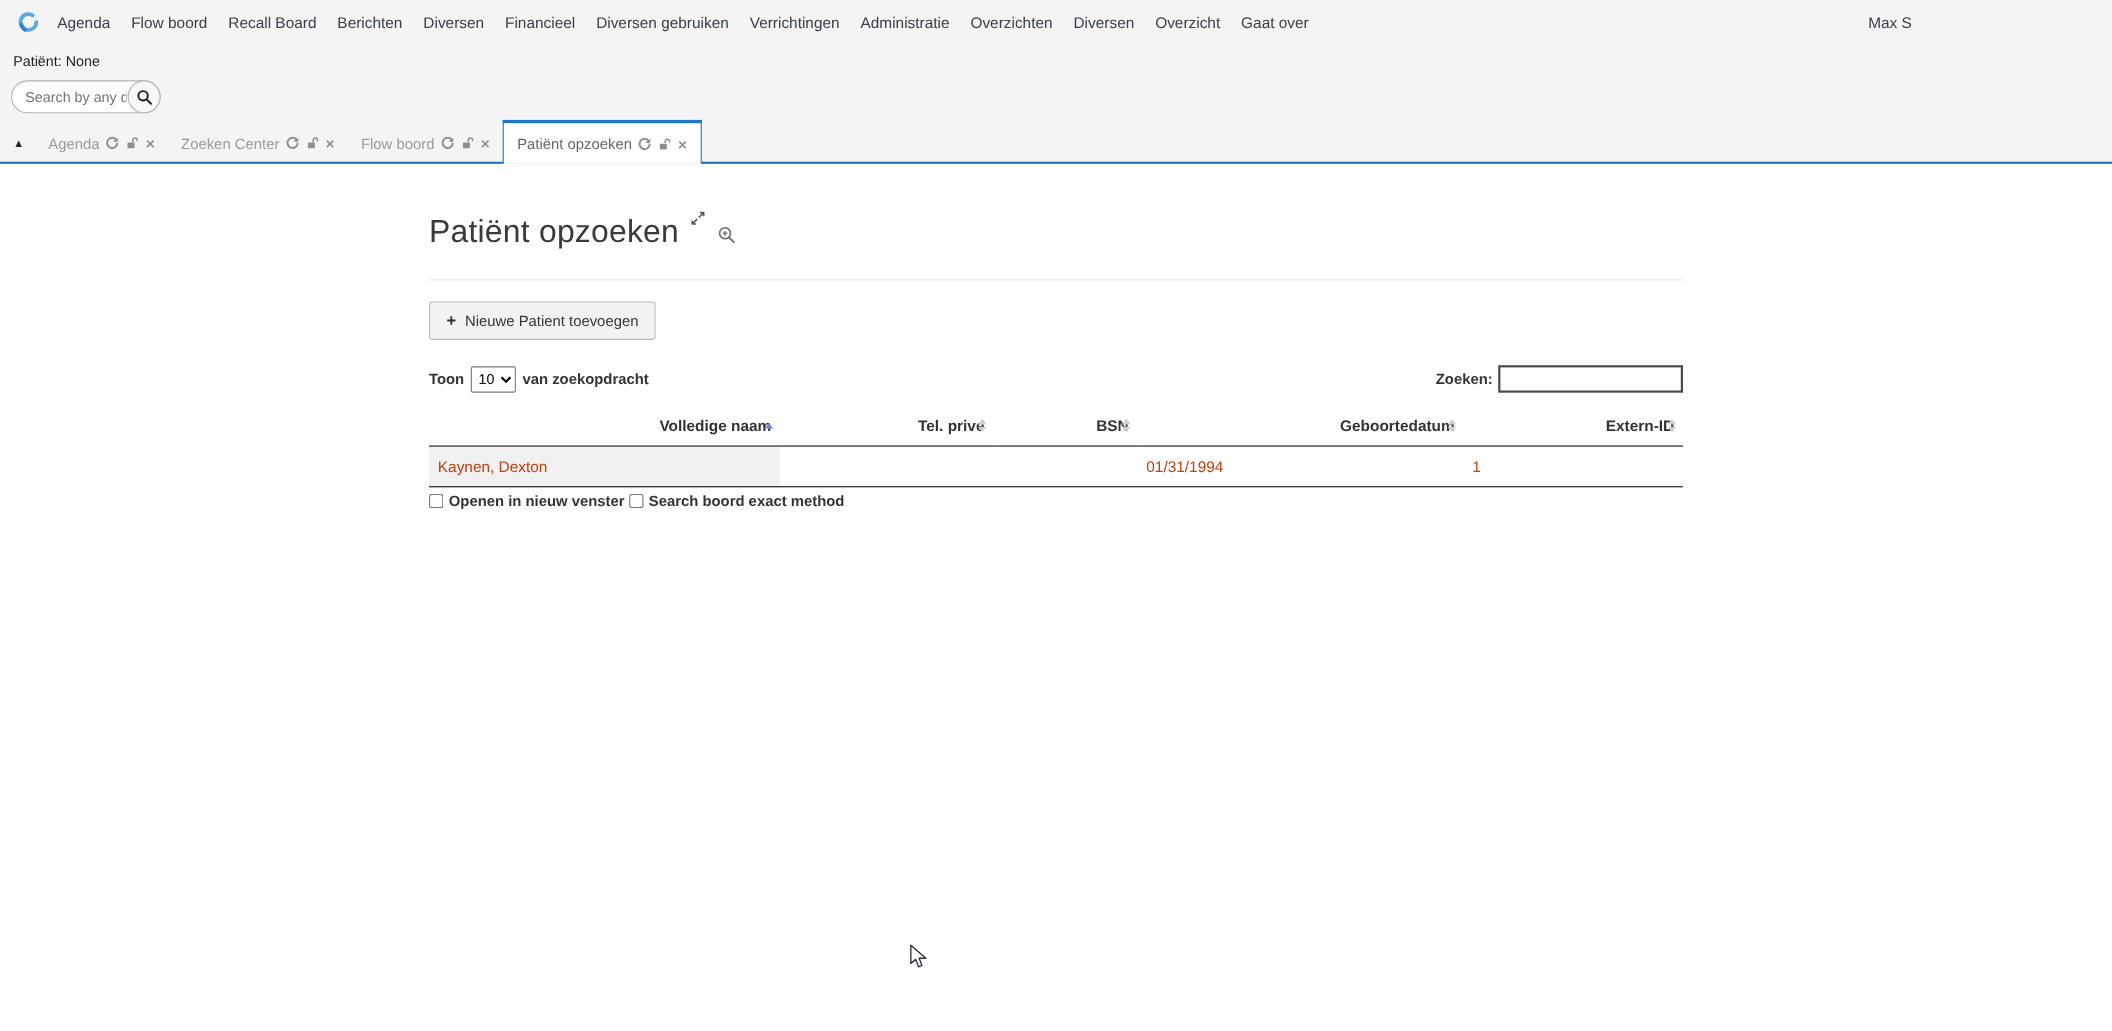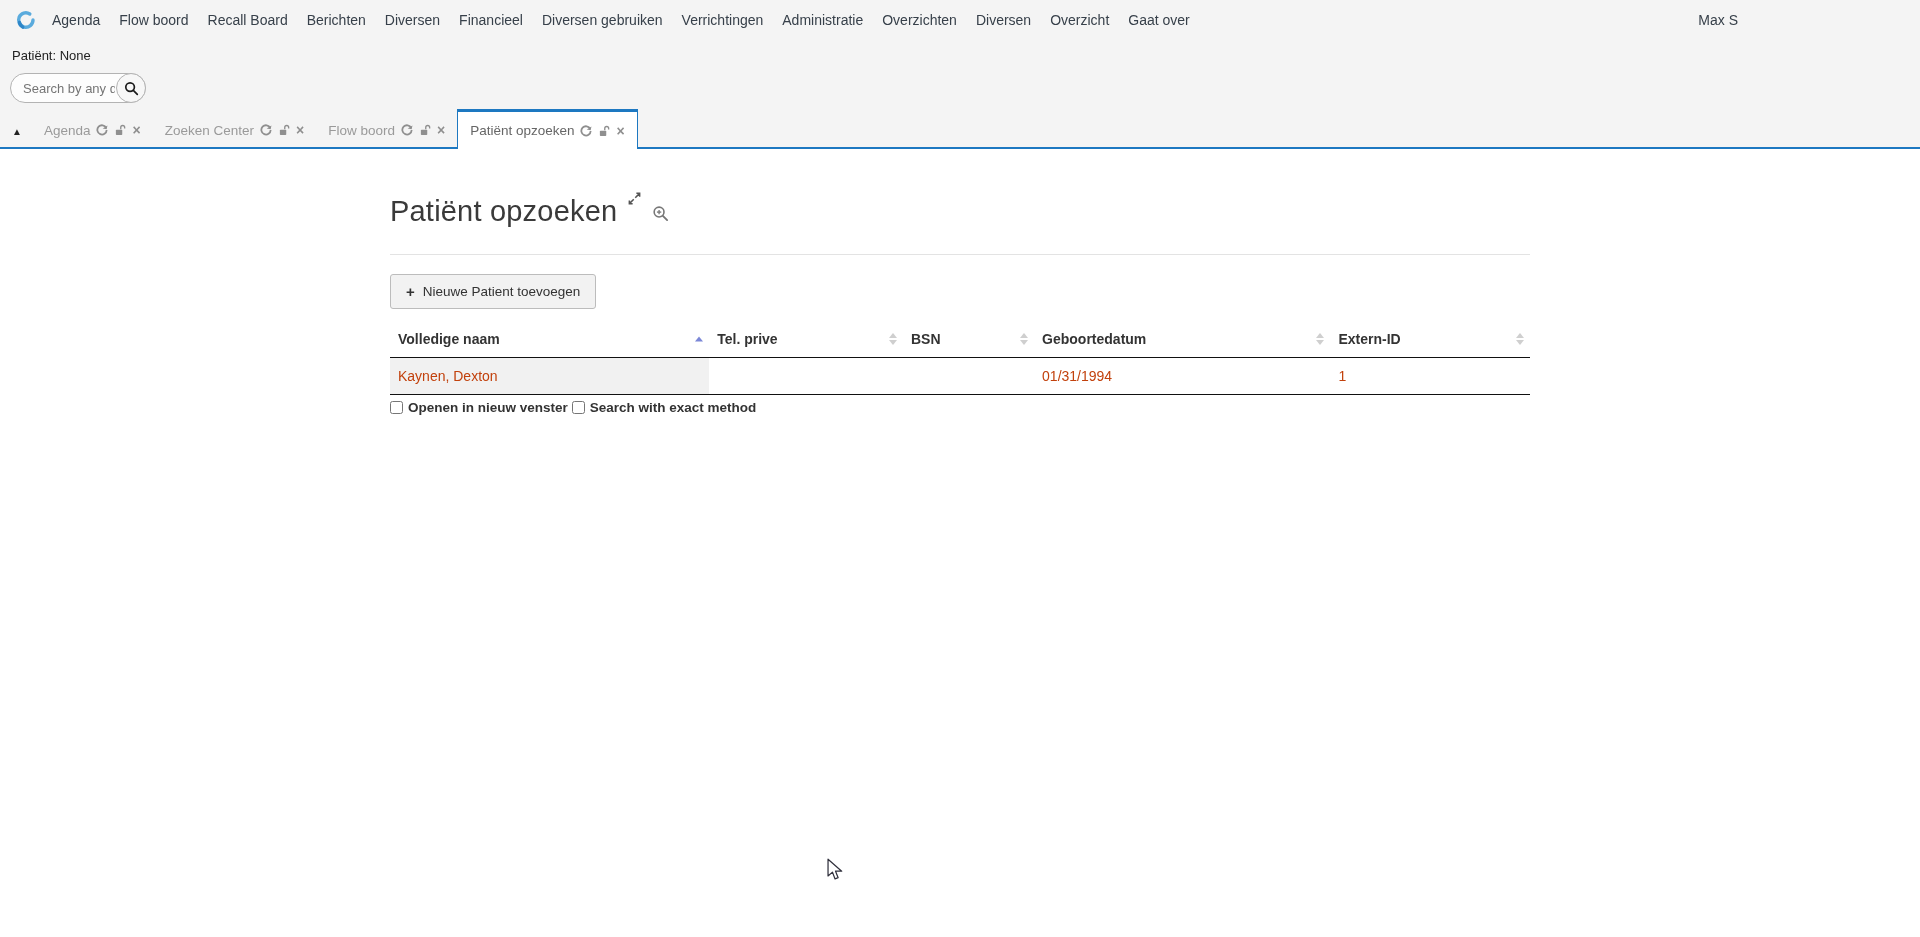--- a/index.html
+++ b/index.html
@@ -39,21 +39,21 @@
   .add-btn { margin-top:19px; display:inline-flex; align-items:center; gap:8px; background:#f2f2f2; border:1px solid #bcbcbc; border-radius:3px; padding:8px 15px; font-size:13.5px; color:#333; cursor:pointer; font-family:"Liberation Sans",sans-serif; }
   .add-btn .plus { font-weight:700; font-size:15px; }
 
   .controls-row { display:flex; justify-content:space-between; align-items:center; margin-top:23px; }
   .length-ctl { font-size:13.5px; font-weight:600; color:#333; display:flex; align-items:center; gap:6px; }
   .length-ctl select { height:24px; font-size:13px; border:1px solid #7a7a7a; border-radius:2px; background:#fff; font-family:"Liberation Sans",sans-serif; padding:0 2px; }
   .filter-ctl { font-size:13.5px; font-weight:600; color:#333; display:flex; align-items:center; gap:5px; }
   .filter-ctl input { width:168px; height:25px; border:2px solid #4a4a4a; background:#fff; font-size:13px; padding:0 5px; outline:none; }
 
   table.results { width:100%; border-collapse:collapse; margin-top:12px; }
-  table.results th { text-align:left; font-size:14px; font-weight:700; color:#333; padding:10px 8px; border-bottom:1px solid #111; cursor:pointer; position:relative; }
+  table.results th { text-align:right; font-size:14px; font-weight:700; color:#333; padding:10px 8px; border-bottom:1px solid #111; cursor:pointer; position:relative; }
   table.results th .sort-wrap { position:absolute; right:6px; top:50%; transform:translateY(-50%); display:flex; flex-direction:column; gap:2px; }
   .tri-up { width:0; height:0; border-left:4px solid transparent; border-right:4px solid transparent; border-bottom:5px solid #cfcfcf; }
   .tri-down { width:0; height:0; border-left:4px solid transparent; border-right:4px solid transparent; border-top:5px solid #cfcfcf; }
   .tri-up.active { border-bottom-color:#7b87d7; }
   table.results td { font-size:14px; color:#c2410c; padding:10px 8px; border-top:1px solid #ddd; }
   table.results tr:first-child td { border-top:none; }
   table.results { border-bottom:1px solid #111; }
   table.results th:nth-child(1), table.results td:nth-child(1) { width:28%; }
   table.results th:nth-child(2), table.results td:nth-child(2) { width:17%; }
   table.results th:nth-child(3), table.results td:nth-child(3) { width:11.5%; }
@@ -202,20 +202,33 @@
       </svg>
   </div>
 
   <hr class="title-sep">
 
   <button class="add-btn">
     <span class="plus">+</span>
     <span>Nieuwe Patient toevoegen</span>
   </button>
 
+  <div class="controls-row">
+    <div class="length-ctl">
+      <span>Toon</span>
+      <select>
+        <option>10</option>
+      </select>
+      <span>van zoekopdracht</span>
+    </div>
+    <div class="filter-ctl">
+      <span>Zoeken:</span>
+      <input type="text" value="" style="">
+    </div>
+  </div>
 
   <table class="results">
     <thead>
       <tr>
         <th>
           <span>Volledige naam</span>
           <span class="sort-wrap">
               <span class="tri-up active"></span>
             </span>
         </th>
@@ -260,21 +273,21 @@
     </tbody>
   </table>
 
   <div class="options-row">
     <label>
       <input type="checkbox" style="">
       <span>Openen in nieuw venster</span>
     </label>
     <label>
       <input type="checkbox" style="">
-      <span>Search with exact method</span>
+      <span>Search boord exact method</span>
     </label>
   </div>
 
 
 </div>
 
 <svg class="cursor" width="19" height="24" viewBox="0 0 12.5 19.5">
   <path d="M1 1v13.6l3.6-3.1 2.1 5.5 2.5-1-2.1-5.3h5z" fill="#ffffff" stroke="#30303c" stroke-width="1" stroke-linejoin="round"></path>
 </svg>
 

